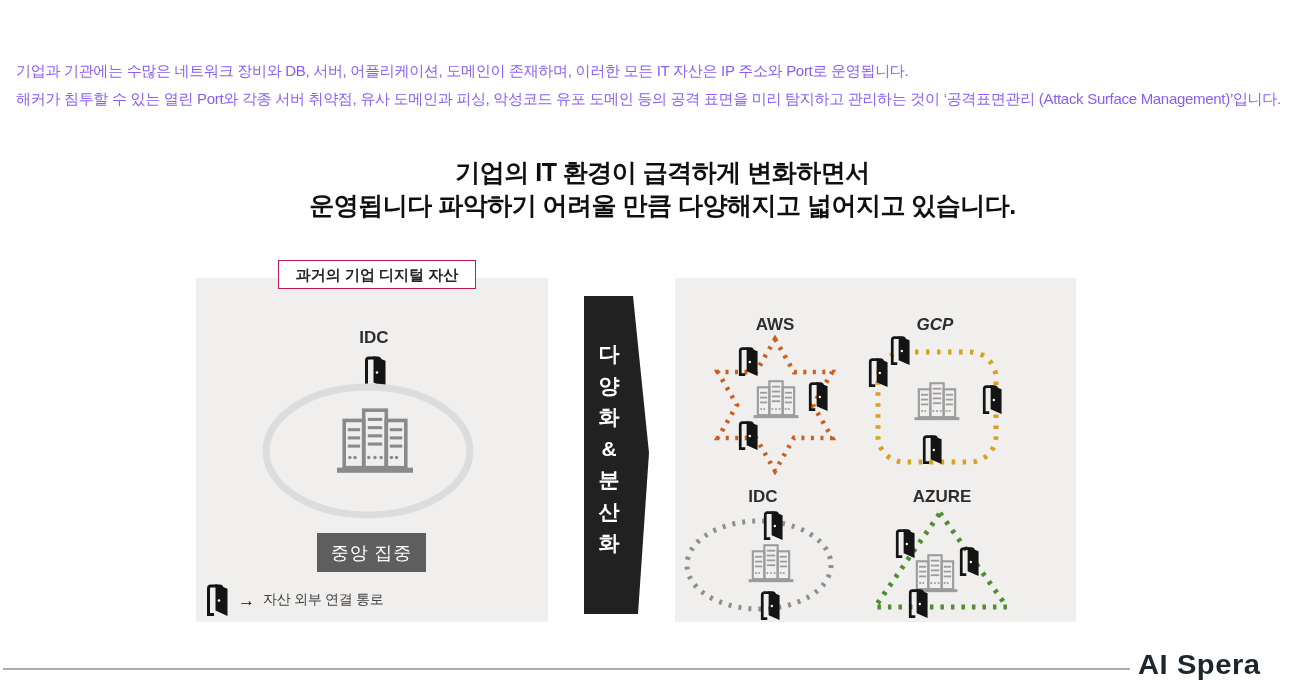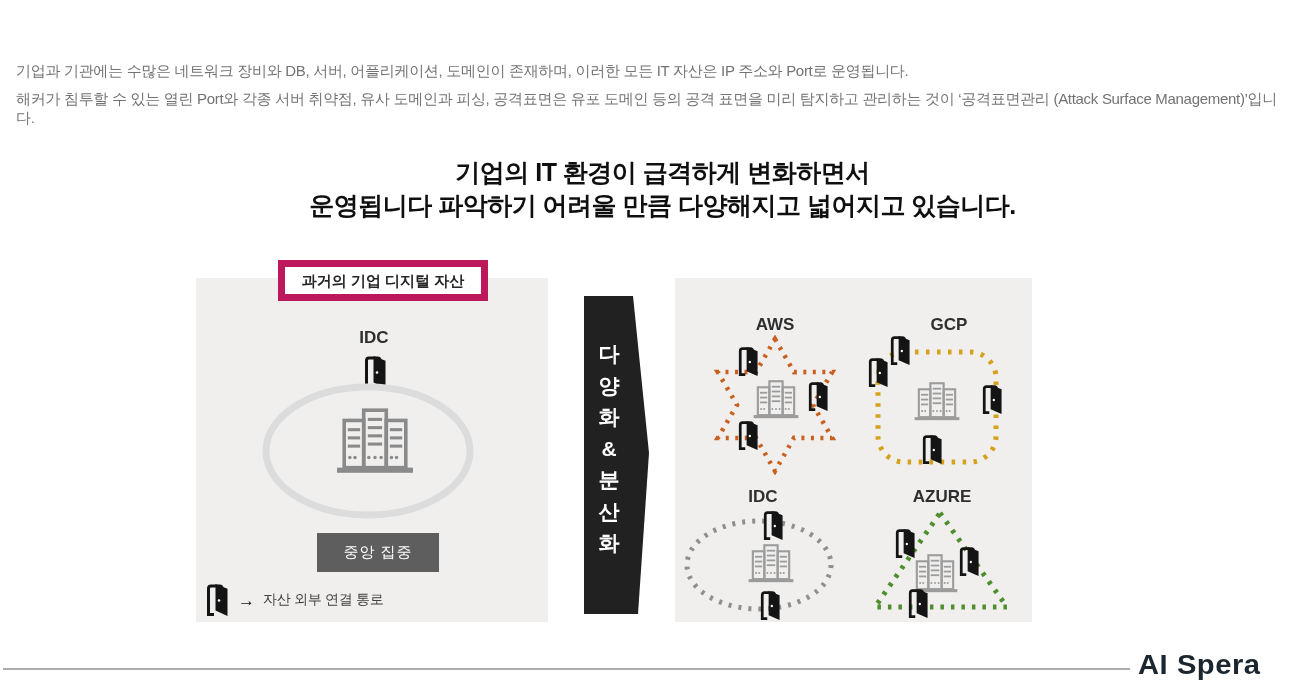--- a/index.html
+++ b/index.html
@@ -3,39 +3,39 @@
 <meta charset="utf-8">
 <style>
   html,body{margin:0;padding:0;background:#fff;}
   .stage{
     position:relative;width:1293px;height:700px;background:#ffffff;overflow:hidden;
     font-family:"Liberation Sans","DejaVu Sans",sans-serif;
   }
   .abs{position:absolute;}
   
   .title{position:absolute;left:16px;top:12px;margin:0;font-size:26px;font-weight:bold;color:#1f1f1f;letter-spacing:-0.5px;}
-  .intro{position:absolute;left:16px;margin:0;font-size:15px;color:#737373;letter-spacing:-0.3px;}
+  .intro{position:absolute;left:16px;margin:0;font-size:15px;color:#8b5cf6;letter-spacing:-0.3px;}
   .intro.l1{top:62px;}
   .intro.l2{top:90px;}
   .headline{position:absolute;left:0;top:156px;width:1293px;text-align:center;font-size:25px;font-weight:bold;color:#0f0f0f;line-height:33px;letter-spacing:-0.5px;padding-left:16px;}
   
   .panel{position:absolute;top:278px;height:344px;background:#f0efee;}
   .panel.left{left:196px;width:352px;}
-  .panel.right{left:675px;width:357px;}
-  .panel-label{position:absolute;top:260px;height:27px;line-height:27px;background:#ffffff;border:7px solid #be185d;font-size:15px;font-weight:bold;color:#262626;text-align:center;z-index:3;}
+  .panel.right{left:675px;width:401px;}
+  .panel-label{position:absolute;top:260px;height:27px;line-height:27px;background:#ffffff;border:1px solid #be185d;font-size:15px;font-weight:bold;color:#262626;text-align:center;z-index:3;}
   .panel-label.left{left:278px;width:196px;}
   .panel-label.right{left:756px;width:196px;}
   
   .node-label{position:absolute;font-size:17px;font-weight:bold;color:#2e2e2e;text-align:center;}
   .door{position:absolute;width:26px;height:34px;color:#141414;}
   .door svg{display:block;width:100%;height:100%;}
   .server{position:absolute;color:#9c9c9c;}
   .server svg{display:block;width:100%;height:100%;}
   .server.big{color:#8a8a8a;}
-  .badge{position:absolute;left:121px;top:255px;width:122px;height:39px;background:#5e5e5e;color:#ffffff;font-size:15px;letter-spacing:1px;display:flex;align-items:center;justify-content:center;}
+  .badge{position:absolute;left:121px;top:255px;width:109px;height:39px;background:#5e5e5e;color:#ffffff;font-size:18px;letter-spacing:1px;display:flex;align-items:center;justify-content:center;font-family:Liberation Serif, serif;}
   .legend{position:absolute;left:8px;top:305px;display:flex;align-items:center;gap:8px;}
   .legend .door{position:static;width:26px;height:34px;}
   .legend .arrow{font-size:17px;color:#111;line-height:1;}
   .legend .txt{font-size:14px;color:#3f3f3f;letter-spacing:-0.3px;}
   
   .transition-svg{position:absolute;left:578px;top:295px;width:80px;height:320px;}
   .vertical-text{position:absolute;left:584px;top:338px;width:50px;text-align:center;color:#ffffff;font-size:21px;font-weight:bold;z-index:2;}
   .vertical-text span{display:block;line-height:31.5px;}
   
   .divider{position:absolute;left:3px;top:668px;width:1127px;height:2px;background:#adadad;}
@@ -77,21 +77,21 @@
             <circle cx="38" cy="48" r="1.7"></circle>
             <circle cx="44" cy="48" r="1.7"></circle>
           <circle cx="54" cy="48" r="1.7"></circle>
             <circle cx="59" cy="48" r="1.7"></circle>
         </g>
       </symbol>
     </defs>
   </svg>
 
   <p class="intro l1">기업과 기관에는 수많은 네트워크 장비와 DB, 서버, 어플리케이션, 도메인이 존재하며, 이러한 모든 IT 자산은 IP 주소와 Port로 운영됩니다.</p>
-  <p class="intro l2">해커가 침투할 수 있는 열린 Port와 각종 서버 취약점, 유사 도메인과  피싱, 공격표면은 유포 도메인 등의 공격 표면을 미리 탐지하고 관리하는 것이 ‘공격표면관리 (Attack Surface Management)’입니다.</p>
+  <p class="intro l2">해커가 침투할 수 있는 열린 Port와 각종 서버 취약점, 유사 도메인과  피싱, 악성코드 유포 도메인 등의 공격 표면을 미리 탐지하고 관리하는 것이 ‘공격표면관리 (Attack Surface Management)’입니다.</p>
 
   <div class="headline">
     <div>기업의 IT 환경이 급격하게 변화하면서</div>
     <div>운영됩니다 파악하기 어려울 만큼 다양해지고 넓어지고 있습니다.</div>
   </div>
 
   <div class="panel-label left">과거의 기업 디지털 자산</div>
   <div class="panel left">
     <div class="node-label" style="left:156px;top:50px;width:44px;">IDC</div>
     <div class="door" style="left:166px;top:77px;">
@@ -152,21 +152,21 @@
         <svg>
           <use href="#sym-door"></use>
         </svg>
       </div>
     <div class="door" style="left:61px;top:142px;width:24px;height:31px;">
         <svg>
           <use href="#sym-door"></use>
         </svg>
       </div>
 
-    <div class="node-label" style="left:244px;top:37px;width:60px;">GCP</div>
+    <div class="node-label" style="left:230px;top:37px;width:60px;font-style:italic;">GCP</div>
     <svg class="abs" style="left:197px;top:68px;" width="130" height="122">
       <rect x="6" y="6" width="118" height="110" rx="26" fill="none" stroke-width="5" stroke-dasharray="3.5 7.5" stroke="#d6a21c"></rect>
     </svg>
     <div class="server" style="left:239px;top:104px;width:46px;height:40px;">
         <svg>
           <use href="#sym-server"></use>
         </svg>
       </div>
     <div class="door" style="left:213px;top:57px;width:24px;height:31px;">
         <svg>

